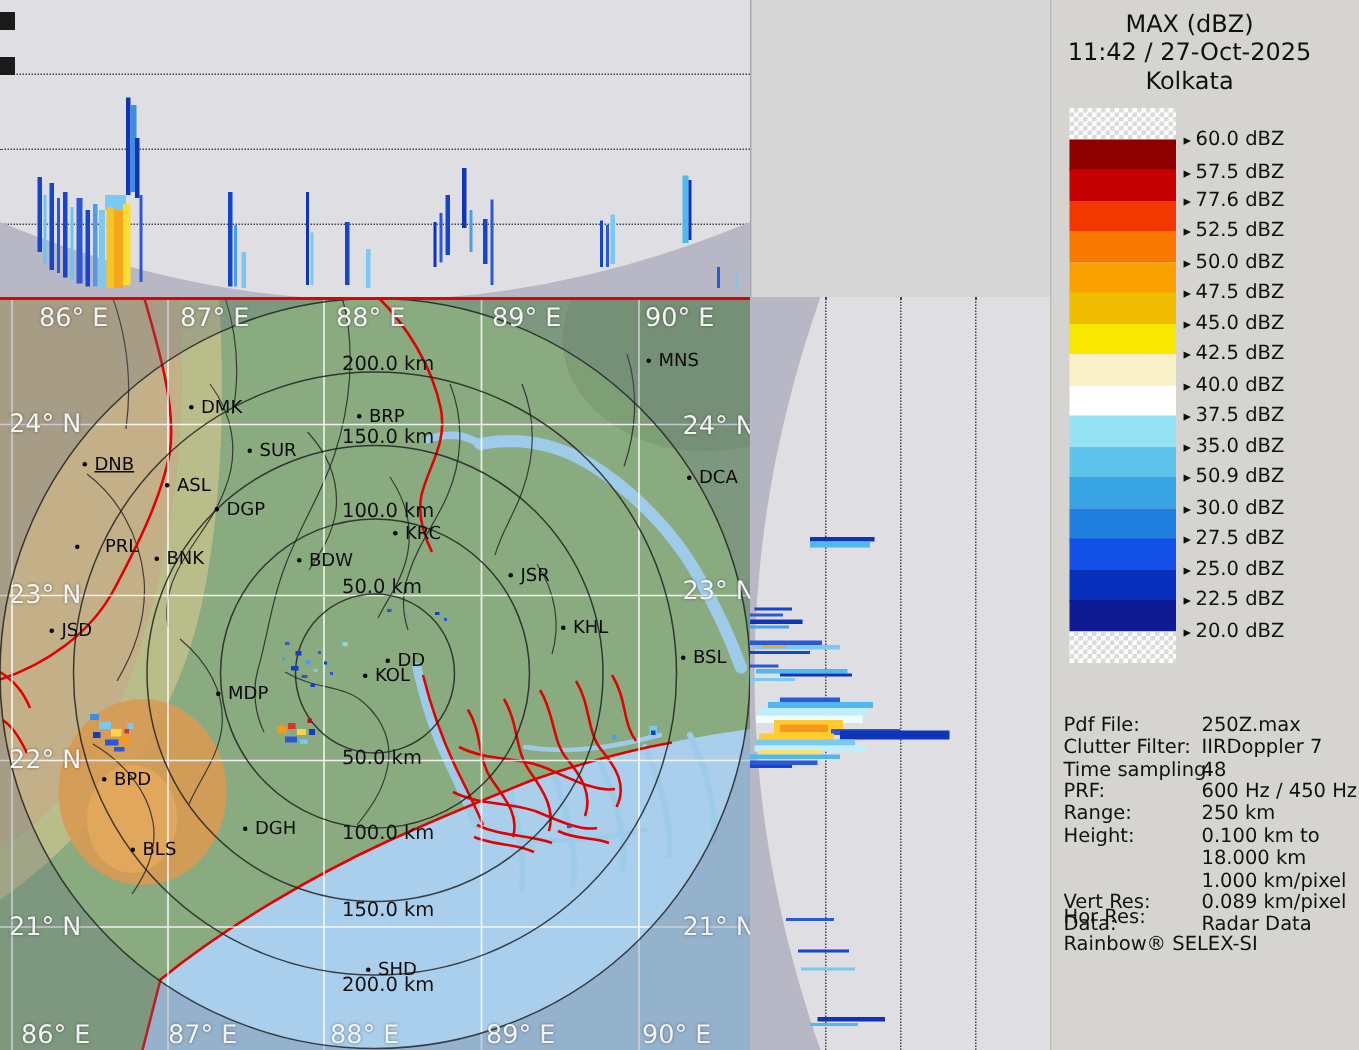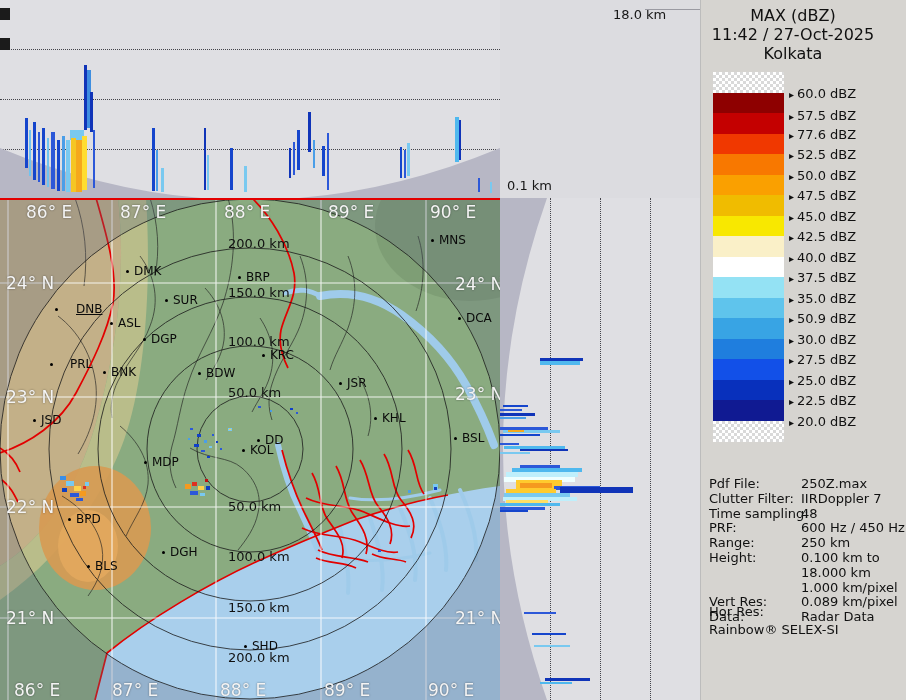--- a/index.html
+++ b/index.html
@@ -82,25 +82,20 @@
         <div class="bar" style="left: 407px; top: 143px; width: 3px; height: 33px; background: rgb(121, 201, 240);"></div>
         <div class="bar" style="left: 455px; top: 117px; width: 4px; height: 45px; background: rgb(79, 184, 238);"></div>
         <div class="bar" style="left: 459px; top: 120px; width: 2px; height: 40px; background: rgb(16, 52, 184);"></div>
         <div class="bar" style="left: 478px; top: 178px; width: 2px; height: 14px; background: rgb(44, 88, 216);"></div>
         <div class="bar" style="left: 490px; top: 182px; width: 2px; height: 11px; background: rgb(121, 201, 240);"></div>
       </div>
     <div class="artifact" style="left:0;top:8px;width:10px;height:12px;"></div>
     <div class="artifact" style="left:0;top:38px;width:10px;height:12px;"></div>
   </div>
 
-  <div id="corner" class="panel">
-    <div class="axis-label" style="left:113px;top:7px;">18.0 km</div>
-    <div class="axis-label" style="left:7px;top:178px;">0.1 km</div>
-    <div id="height-tick"></div>
-  </div>
 
   <div id="panel-right" class="panel">
     <div class="vgrid" style="left:50px"></div>
     <div class="vgrid" style="left:100px"></div>
     <div class="vgrid" style="left:150px"></div>
     <svg class="envelope" width="200" height="502">
       <path d="M47,0 Q-41,251 47,502 L0,502 L0,0 Z" fill="#b7b7c5"></path>
     </svg>
     <div style="position:absolute;left:0;top:0;width:200px;height:502px;">
         <div class="bar" style="left: 40px; top: 160px; width: 43px; height: 3px; background: rgb(16, 52, 184);"></div>
@@ -242,21 +237,21 @@
         <div class="ringlabel" style="top: 358px;">100.0 km</div>
         <div class="ringlabel" style="top: 409px;">150.0 km</div>
         <div class="ringlabel" style="top: 459px;">200.0 km</div>
         <div class="sdot" style="left: 126px; top: 72px;"></div>
         <div class="slabel" style="left: 134px; top: 73px;">DMK</div>
         <div class="sdot" style="left: 238px; top: 78px;"></div>
         <div class="slabel" style="left: 246px; top: 79px;">BRP</div>
         <div class="sdot" style="left: 431px; top: 41px;"></div>
         <div class="slabel" style="left: 439px; top: 42px;">MNS</div>
         <div class="sdot" style="left: 55px; top: 110px;"></div>
-        <div class="slabel" style="left: 76px; top: 111px; text-decoration: underline;">DNB</div>
+        <div class="slabel" style="left: 63px; top: 111px; text-decoration: underline;">DNB</div>
         <div class="sdot" style="left: 165px; top: 101px;"></div>
         <div class="slabel" style="left: 173px; top: 102px;">SUR</div>
         <div class="sdot" style="left: 110px; top: 124px;"></div>
         <div class="slabel" style="left: 118px; top: 125px;">ASL</div>
         <div class="sdot" style="left: 143px; top: 140px;"></div>
         <div class="slabel" style="left: 151px; top: 141px;">DGP</div>
         <div class="sdot" style="left: 50px; top: 165px;"></div>
         <div class="slabel" style="left: 58px; top: 166px; margin-left: 12px;">PRL</div>
         <div class="sdot" style="left: 103px; top: 173px;"></div>
         <div class="slabel" style="left: 111px; top: 174px;">BNK</div>

